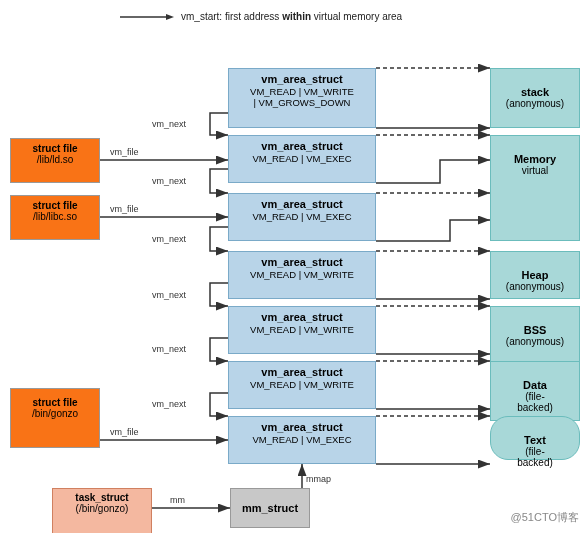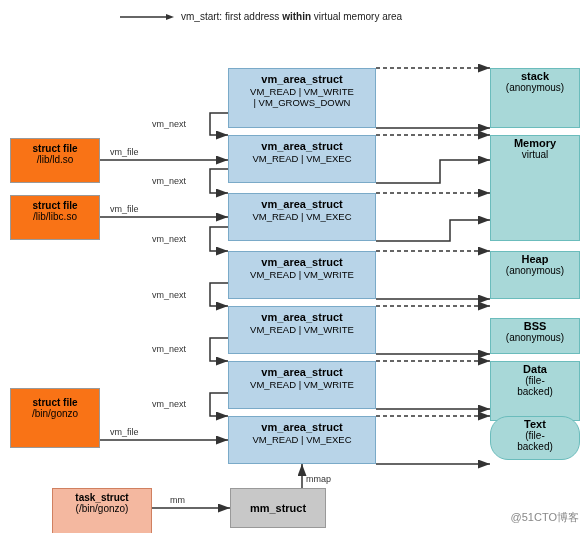--- a/index.html
+++ b/index.html
@@ -56,21 +56,21 @@
       font-size: 9.5px;
       margin-top: 1px;
     }
 
     
     .right-box {
       position: absolute;
       background: #a8d8d8;
       border: 1px solid #6bbcbc;
       text-align: center;
-      padding: 1px 8px;
+      padding: 17px 8px;
       width: 90px;
     }
     .right-box .title {
       font-weight: bold;
       font-size: 11px;
     }
     .right-box .sub {
       font-size: 10px;
     }
 
@@ -99,21 +99,21 @@
       text-align: center;
       padding: 5px 8px;
       width: 100px;
     }
     .mm-box {
       position: absolute;
       background: #c8c8c8;
       border: 1px solid #999;
       text-align: center;
       padding: 8px 12px;
-      width: 96px;
+      width: 80px;
     }
 
     
     .arrows-svg {
       position: absolute;
       top: 0;
       left: 0;
       width: 587px;
       height: 533px;
       pointer-events: none;
@@ -185,21 +185,21 @@
     <div class="sub">(anonymous)</div>
   </div>
   <div class="right-box" style="top:135px;left:490px;height:106px;">
     <div class="title">Memory</div>
     <div class="sub">virtual</div>
   </div>
   <div class="right-box" style="top:251px;left:490px;height:48px;">
     <div class="title">Heap</div>
     <div class="sub">(anonymous)</div>
   </div>
-  <div class="right-box" style="top:318px;left:490px;height:36px;">
+  <div class="right-box" style="top:306px;left:490px;height:56px;">
     <div class="title">BSS</div>
     <div class="sub">(anonymous)</div>
   </div>
   <div class="right-box" style="top:361px;left:490px;height:60px;">
     <div class="title">Data</div>
     <div class="sub">(file-<br>backed)</div>
   </div>
   <div class="right-box" style="top:416px;left:490px;height:44px;border-radius:18px;">
     <div class="title">Text</div>
     <div class="sub">(file-<br>backed)</div>

